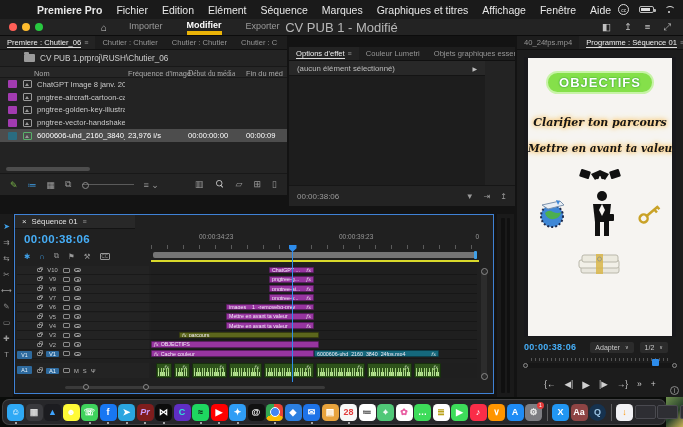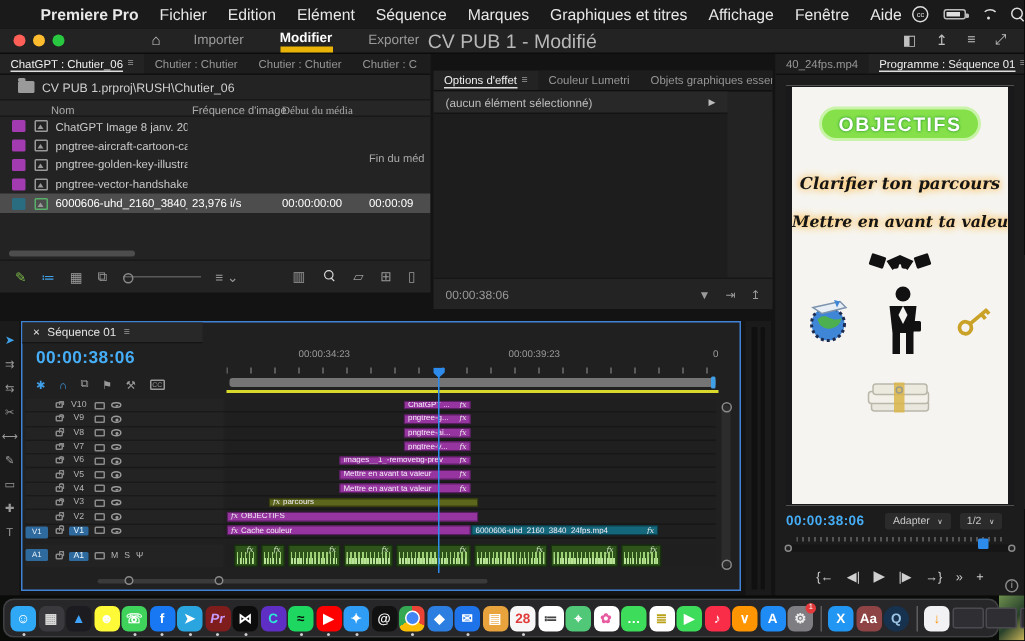--- a/index.html
+++ b/index.html
@@ -1,20 +1,20 @@
 <!DOCTYPE html>
 <html><head>
 <meta charset="utf-8">
 <style>
 *{margin:0;padding:0;box-sizing:border-box}
 body{background:#000}
 .screen{position:relative;width:683px;height:427px;background:#0d0d0d;overflow:hidden;
   font-family:"Liberation Sans",sans-serif;color:#ddd;-webkit-font-smoothing:antialiased}
 
-.menubar{position:absolute;top:0;left:0;right:0;height:19px;background:#1a1a1a;display:flex;align-items:center;padding:0 4px;font-size:10.5px;color:#e8e8e8;z-index:30}
+.menubar{position:absolute;top:0;left:0;right:0;height:19px;background:#1a1a1a;display:flex;align-items:center;padding:0 14px;font-size:10.5px;color:#e8e8e8;z-index:30}
 .apple{font-size:11px;padding:0 8px}
 .menu-item{padding:0 7px;white-space:nowrap}
 .menu-item.app{font-weight:bold}
 .mb-right{margin-left:auto;display:flex;align-items:center;gap:10px}
 .i-cc{width:11px;height:11px;border-radius:50%;border:1px solid #ddd;display:flex;align-items:center;justify-content:center;font-size:5px;color:#ddd}
 .i-batt{width:15px;height:7px;border:1px solid #bbb;border-radius:2px;position:relative}
 .i-batt:before{content:"";position:absolute;left:1px;top:1px;bottom:1px;width:9px;background:#ddd}
 .i-batt:after{content:"";position:absolute;right:-3px;top:1.5px;width:2px;height:3px;background:#bbb;border-radius:0 1px 1px 0}
 .i-wifi{width:10px;height:8px;position:relative;overflow:hidden}
 .i-wifi:before{content:"";position:absolute;left:0;top:0;width:10px;height:10px;border:1.5px solid #ddd;border-radius:50%;clip-path:polygon(50% 50%,0 0,100% 0)}
@@ -38,21 +38,21 @@
 .p-project{left:0;top:17px;width:287px;height:159px}
 .p-effects{left:289px;top:28px;width:226px;height:159px}
 .p-program{left:517px;top:17px;width:166px;height:361px}
 .tabsrow{height:14px;background:#1d1d1d;display:flex;align-items:center;font-size:7.6px;color:#969696;border-bottom:1px solid #101010;overflow:hidden}
 .tab{padding:0 7px;white-space:nowrap;display:flex;align-items:center;gap:3px;height:100%}
 .tab.active{color:#efefef;background:#232323}
 .tab.active .u{border-bottom:1px solid #ddd}
 .tab-ovf{margin-left:auto;padding:0 5px;color:#9a9a9a}
 .pmenu{font-size:7px;color:#9a9a9a}
 
-.crumb{height:16px;display:flex;align-items:center;gap:5px;padding:0 12px;font-size:8.2px;color:#cfcfcf}
+.crumb{height:16px;display:flex;align-items:center;gap:5px;padding:0 24px;font-size:8.2px;color:#cfcfcf}
 .bin-ico{width:11px;height:8px;background:#9a9a9a;border-radius:1px;position:relative}
 .bin-ico:before{content:"";position:absolute;top:-2px;left:0;width:5px;height:2px;background:#9a9a9a;border-radius:1px 1px 0 0}
 .searchrow{height:16px;display:flex;align-items:center;padding:0 8px;gap:8px}
 .searchbox{width:150px;height:11px;background:#141414;border-radius:6px;display:flex;align-items:center;padding:0 5px;gap:4px}
 .searchbox .i-search{transform:scale(.7);opacity:.6}
 .cam-ico{width:11px;height:8px;background:#9a9a9a;border-radius:1px;position:relative}
 .cam-ico:before{content:"";position:absolute;right:-3px;top:1.5px;border-left:3px solid #9a9a9a;border-top:2px solid transparent;border-bottom:2px solid transparent}
 .selcount{margin-left:auto;font-size:7.4px;color:#b5b5b5;white-space:nowrap}
 .colhdr{height:12px;background:#262626;border-top:1px solid #181818;border-bottom:1px solid #181818;position:relative;font-size:7.4px;color:#aaa}
 .colhdr span{position:absolute;top:1.5px;white-space:nowrap}
@@ -195,21 +195,21 @@
           <span>◧</span>
           <span>↥</span>
           <span>≡</span>
           <span>⤢</span>
         </span>
     </div>
 
     <div class="panel p-project">
       <div class="tabsrow" id="proj-tabs">
           <span class="tab active">
-            <span class="u">ChatGPT : Chutier_06</span>
+            <span class="u">Premiere : Chutier_06</span>
             <span class="pmenu">≡</span>
           </span>
           <span class="tab">
             <span>Chutier : Chutier</span>
           </span>
           <span class="tab">
             <span>Chutier : Chutier</span>
           </span>
           <span class="tab">
             <span>Chutier : C</span>
@@ -217,21 +217,21 @@
           <span class="tab-ovf">»</span>
         </div>
       <div class="crumb">
         <span class="bin-ico"></span>
         <span>CV PUB 1.prproj\RUSH\Chutier_06</span>
       </div>
       <div class="colhdr" id="proj-cols">
           <span style="left: 34px;">Nom</span>
           <span style="left: 128px;">Fréquence d'image</span>
           <span style="left: 188px; font-family: Liberation Serif, serif;">Début du média</span>
-          <span style="left: 246px; margin-top: 32px;">Fin du méd</span>
+          <span style="left: 246px;">Fin du méd</span>
         </div>
       <div class="rows" id="proj-rows">
           <div class="prow">
             <span class="chip" style="background: rgb(162, 59, 176);"></span>
             <span class="fico"></span>
             <span class="nm">ChatGPT Image 8 janv. 2026</span>
           </div>
           <div class="prow">
             <span class="chip" style="background: rgb(162, 59, 176);"></span>
             <span class="fico"></span>

